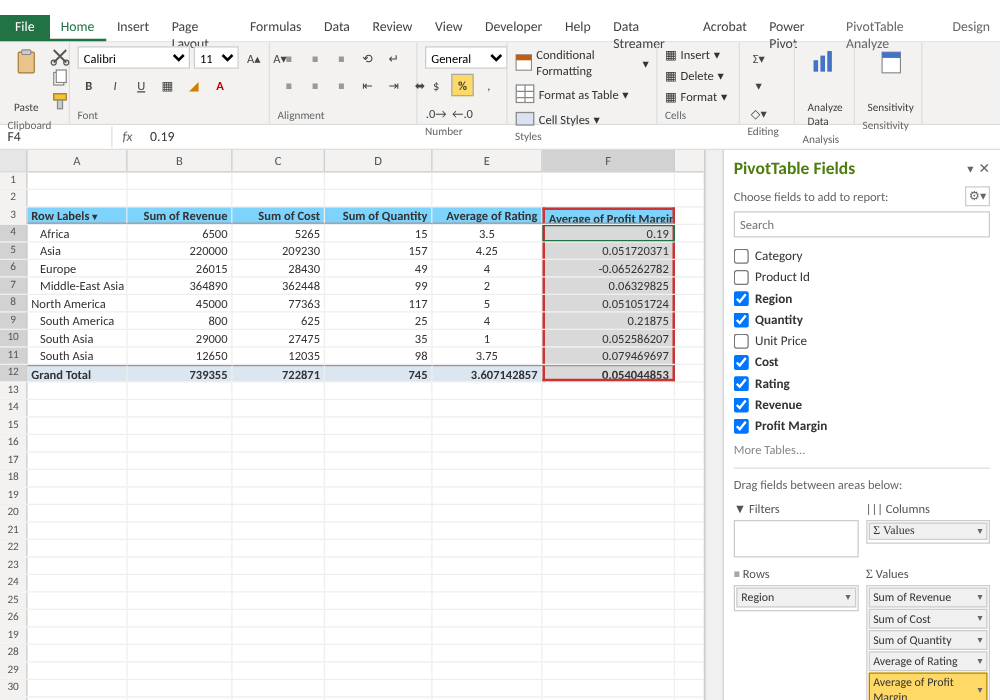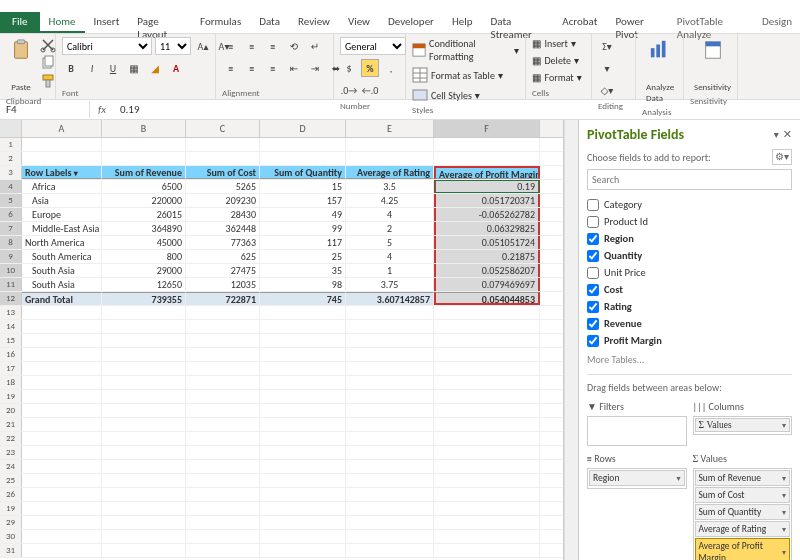--- a/index.html
+++ b/index.html
@@ -507,20 +507,29 @@
         <div class="r">
           <div class="rh">19</div>
           <div class="cell colA"></div>
           <div class="cell colB"></div>
           <div class="cell colC"></div>
           <div class="cell colD"></div>
           <div class="cell colE"></div>
           <div class="cell colF"></div>
         </div>
         <div class="r">
+          <div class="rh">28</div>
+          <div class="cell colA"></div>
+          <div class="cell colB"></div>
+          <div class="cell colC"></div>
+          <div class="cell colD"></div>
+          <div class="cell colE"></div>
+          <div class="cell colF"></div>
+        </div>
+        <div class="r">
           <div class="rh">29</div>
           <div class="cell colA"></div>
           <div class="cell colB"></div>
           <div class="cell colC"></div>
           <div class="cell colD"></div>
           <div class="cell colE"></div>
           <div class="cell colF"></div>
         </div>
         <div class="r">
           <div class="rh">30</div>

